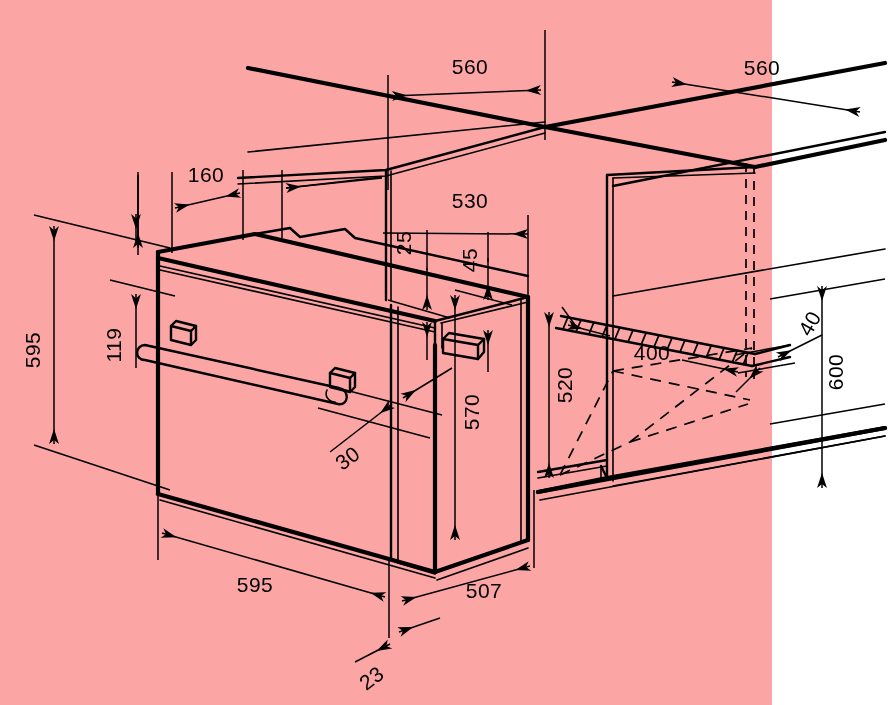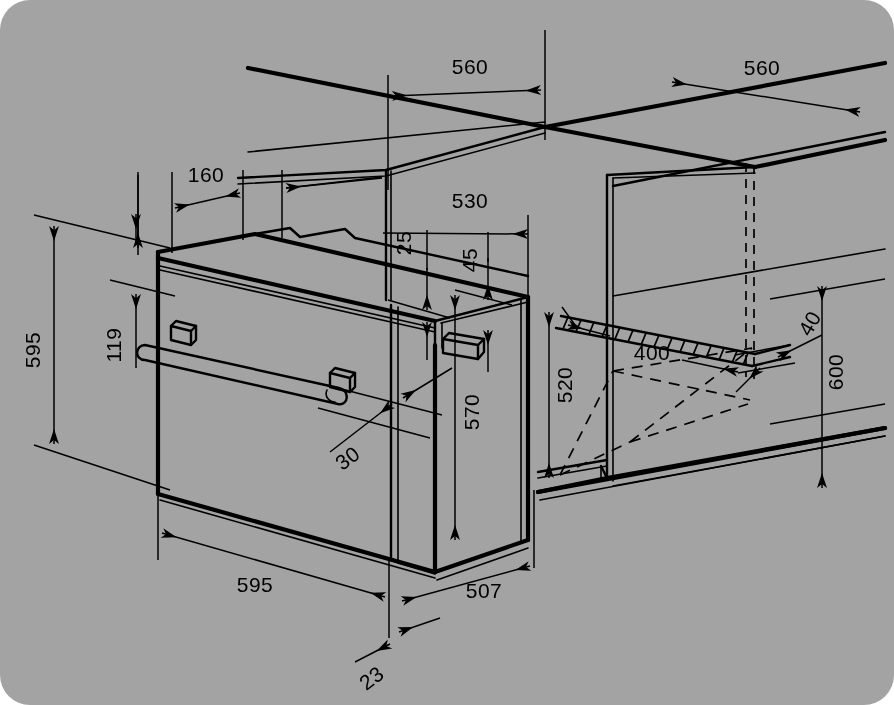--- a/index.html
+++ b/index.html
@@ -8,24 +8,23 @@
     background: #ffffff;
   }
   body {
     width: 894px;
     height: 705px;
     overflow: hidden;
     font-family: "Liberation Sans", sans-serif;
   }
   #drawing-root {
     position: relative;
-    width: 894px;
+    width: 772px;
     height: 705px;
-    background: #a3a3a3;
-    border-radius: 30px;
+    background: #fca5a5;
   }
   svg#technical-drawing {
     display: block;
     width: 894px;
     height: 705px;
   }
   .ln-thick   { stroke: #000; stroke-width: 4.2; fill: none; stroke-linecap: round; stroke-linejoin: round; }
   .ln-med     { stroke: #000; stroke-width: 2.4; fill: none; stroke-linecap: round; stroke-linejoin: round; }
   .ln-thin    { stroke: #000; stroke-width: 1.6; fill: none; stroke-linecap: round; stroke-linejoin: round; }
   .ln-dim     { stroke: #000; stroke-width: 1.5; fill: none; stroke-linecap: butt; }

